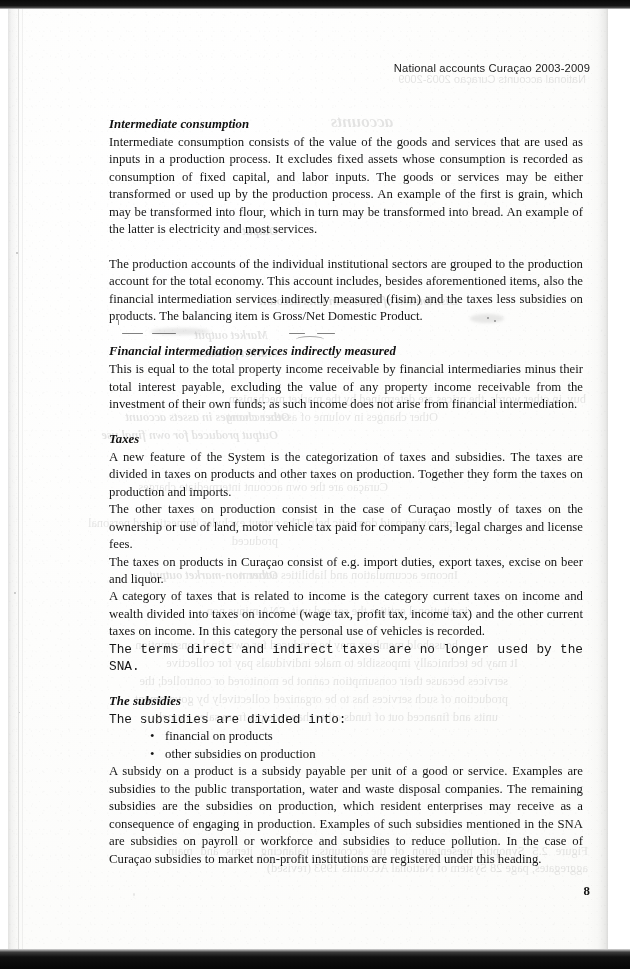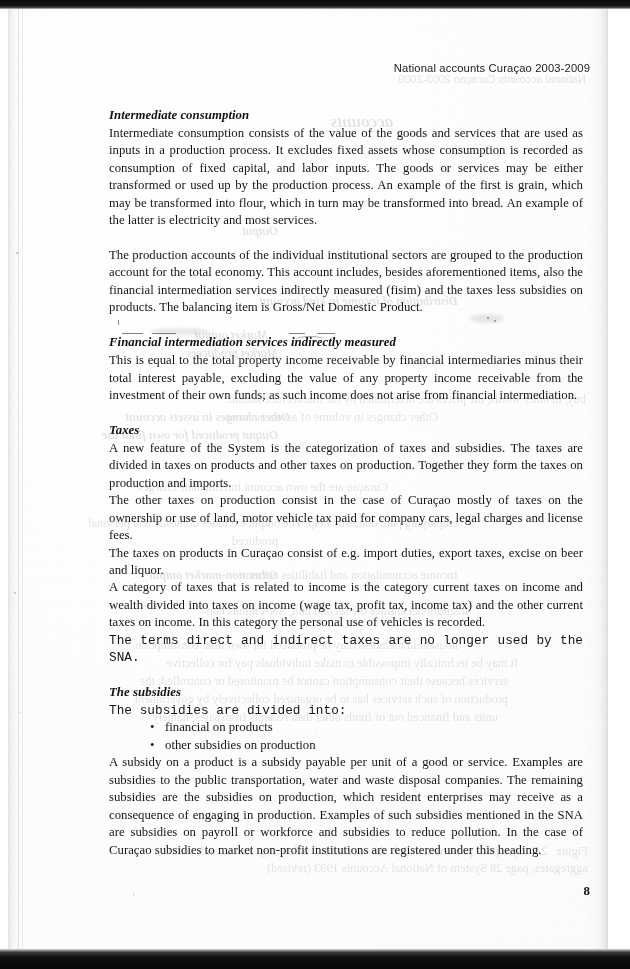--- a/index.html
+++ b/index.html
@@ -136,21 +136,21 @@
     font-family: "Liberation Sans", "DejaVu Sans", sans-serif;
     font-size: 11.2px;
     letter-spacing: 0.15px;
     color: #1b1b1b;
     white-space: nowrap;
   }
 
   .body {
     position: absolute;
     left: 0;
-    top: 107px;
+    top: 116px;
     width: 474px;
   }
 
   h2.sec {
     margin: 0 0 0.5px 0;
     font-size: 12.8px;
     font-weight: bold;
     font-style: italic;
     line-height: 17.4px;
     letter-spacing: 0.05px;

